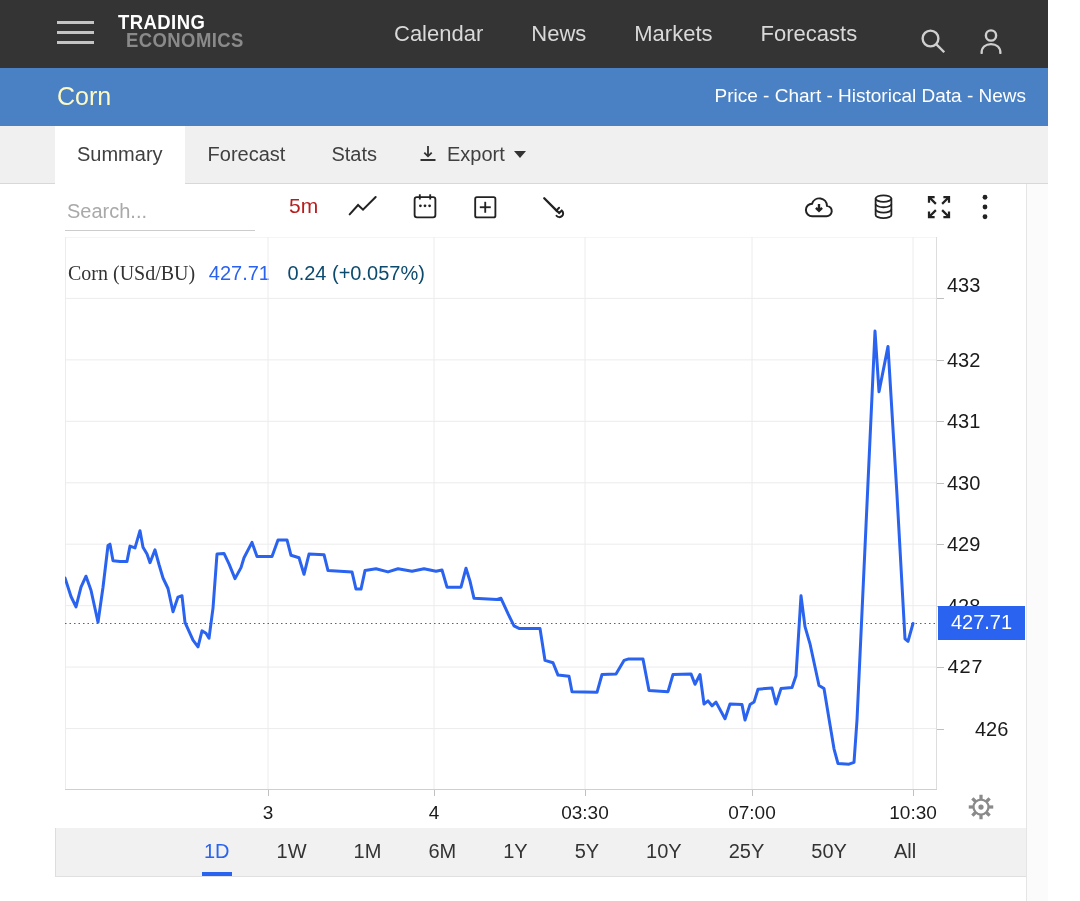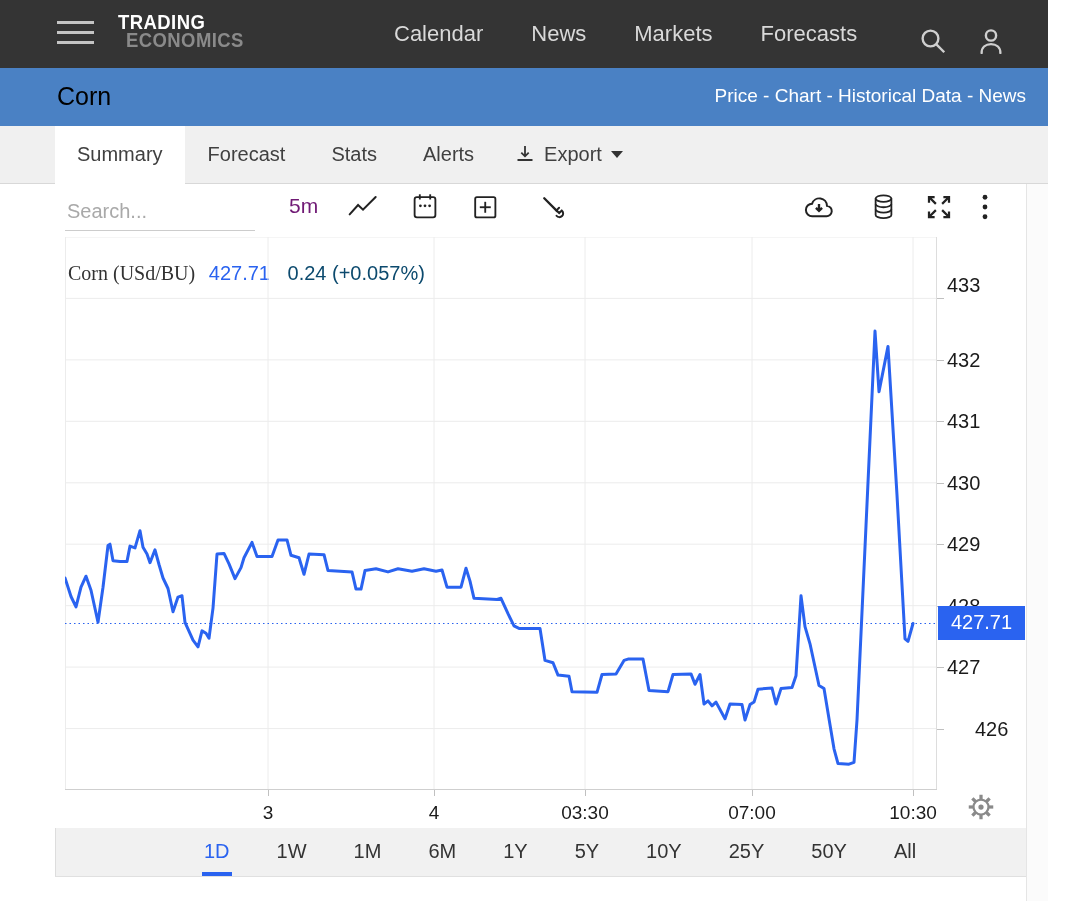--- a/index.html
+++ b/index.html
@@ -14,40 +14,40 @@
   #logo .l1 { color:#fff; }
   #logo .l2 { color:#8a8a8a; margin-left:9px; margin-top:-2px; }
   #mainmenu { position:absolute; left:394px; top:0; height:68px; display:flex; gap:48px; align-items:center; }
   #mainmenu a { color:#d9d9d9; font-size:22px; text-decoration:none; cursor:pointer; }
   .nav-ic { position:absolute; top:26px; cursor:pointer; }
   #nav-search { left:918px; }
   #nav-user { left:976px; }
 
   
   #titlebar { position:absolute; left:0; top:68px; width:1080px; height:58px; background:#4a81c4; }
-  #page-title { position:absolute; left:57px; top:0; line-height:56px; color:#000000; font-size:25px; }
+  #page-title { position:absolute; left:57px; top:0; line-height:56px; color:#fef9c3; font-size:25px; }
   #breadcrumb { position:absolute; right:54px; top:0; line-height:56px; color:#fff; font-size:19px; cursor:pointer; }
 
   
   #tabbar { position:absolute; left:0; top:126px; width:1080px; height:58px; background:#f0f0f0; border-bottom:1px solid #d8d8d8; display:flex; padding-left:55px; }
   .tab { font-size:20px; color:#404040; line-height:57px; padding:0 23px; cursor:pointer; white-space:nowrap; }
   .tab.active { background:#fff; padding:0 22px; height:58px; }
   #export-tab { display:flex; align-items:center; gap:7px; padding:0 16px; cursor:pointer; }
   #export-tab svg { display:block; }
   .caret-down { width:0; height:0; border-left:6px solid transparent; border-right:6px solid transparent; border-top:7px solid #333; margin-left:2px; }
 
   
   #content { position:absolute; left:0; top:184px; width:1080px; height:717px; background:#fff; }
   #gutter { position:absolute; left:1026px; top:0; width:54px; height:717px; background:#fbfbfb; border-left:1px solid #e5e5e5; }
 
   
   #search-box { position:absolute; left:65px; top:12px; width:190px; }
   #search-box input { width:190px; border:none; border-bottom:1px solid #ccc; outline:none; font-size:20px; color:#555; padding:4px 2px 7px 2px; font-family:"Liberation Sans", sans-serif; background:transparent; }
   #search-box input::placeholder { color:#a9a9a9; }
-  #interval { position:absolute; left:289px; top:10px; font-size:21px; color:#701a75; cursor:pointer; }
+  #interval { position:absolute; left:289px; top:10px; font-size:21px; color:#b91c1c; cursor:pointer; }
   .tool-ic { position:absolute; top:8px; cursor:pointer; }
   #ic-linetype { left:347px; } #ic-calendar { left:411px; } #ic-compare { left:471px; } #ic-tools { left:539px; }
   #ic-clouddl { left:803px; } #ic-db { left:870px; } #ic-full { left:924px; } #ic-kebab { left:981px; top:10px; }
 
   
   #chart-title { position:absolute; left:68px; top:78px; font-size:20px; white-space:nowrap; }
   #chart-title .nm { color:#333;font-family:Liberation Serif, serif; }
   #chart-title .pr { margin-left:8px; }
   #chart-title .ch { margin-left:12px; }
   #plot { position:absolute; left:65px; top:53px; width:872px; height:553px; }
@@ -100,21 +100,20 @@
 
   <div id="titlebar">
     <div id="page-title">Corn</div>
     <div id="breadcrumb">Price - Chart - Historical Data - News</div>
   </div>
 
   <div id="tabbar">
     <div class="tab active">Summary</div>
     <div class="tab">Forecast</div>
     <div class="tab">Stats</div>
-    <div class="tab">Alerts</div>
     <div class="tab" id="export-tab">
       <svg width="24" height="24" viewBox="0 0 24 24" fill="none" stroke="#333" stroke-width="1.8">
         <path d="M12 3 v10 M8.3 9.6 L12 13.3 L15.7 9.6 M4.5 17 h15"></path>
       </svg>
       <span>Export</span>
       <span class="caret-down"></span>
     </div>
   </div>
 
   <section id="content">
@@ -208,21 +207,21 @@
         <line x1="687.0" x2="687.0" y1="0" y2="553" stroke="#ececec"></line>
         <line x1="848.0" x2="848.0" y1="0" y2="553" stroke="#ececec"></line>
         <line x1="871.5" x2="871.5" y1="0" y2="553" stroke="#ddd"></line>
         <line x1="0" x2="872" y1="552.5" y2="552.5" stroke="#cfcfcf"></line>
         <line x1="0" x2="872" y1="386.5" y2="386.5" stroke="#2a63f0" stroke-width="1.2" stroke-dasharray="1.5,3"></line>
         <polyline fill="none" stroke="#2a63f0" stroke-width="3" stroke-linejoin="round" stroke-linecap="round" points="0,341.0 6,359.5 11,369.9 16,350.2 21,339.2 26,353.3 33,385.3 38,350.2 43,308.5 45,307.2 48,323.8 55,324.4 62,324.4 65,309.1 70,310.9 75,293.7 78,310.3 82,317.1 85,325.7 90,312.8 94,327.5 98,341.0 103,351.5 108,374.8 113,360.1 117,358.8 120,385.3 128,403.1 133,409.8 137,393.9 141,396.3 144,401.2 148,371.1 152,317.1 159,316.4 164,326.9 170,341.6 176,330.6 179,320.7 187,305.4 192,319.5 207,319.5 213,302.9 222,302.9 226,318.3 234,320.7 239,337.3 244,317.1 259,317.7 263,333.6 287,334.9 291,352.1 296,352.1 300,333.6 311,331.8 323,334.9 333,331.8 347,334.3 359,331.8 371,334.3 377,333.0 382,350.2 396,350.2 401,331.2 405,344.1 409,361.3 432,362.5 436,361.3 443,376.7 449,388.9 454,391.4 475,391.4 480,423.4 488,425.8 493,438.1 504,439.3 507,454.7 532,455.3 537,437.5 551,436.9 559,423.4 563,422.1 578,422.1 584,453.5 603,454.7 608,437.5 626,436.9 630,447.3 635,437.5 639,467.0 643,463.9 647,468.8 651,465.1 660,481.7 665,467.0 677,467.6 680,483.0 685,467.6 689,465.1 693,452.2 707,451.0 711,467.0 716,451.6 727,450.4 731,438.7 736,358.8 740,389.6 745,406.8 754,448.5 759,451.6 764,481.7 769,511.8 773,526.6 784,527.2 789,525.4 792,483.0 801,288.8 810,94.0 814,154.8 823,109.4 832,258.1 840,401.8 843,404.3 848,386.5"></polyline>
       </svg>
     <div id="axis-layer">
         <div class="ylabel" style="top: 544.556px; margin-left: 28px;">426</div>
         <div class="ytick" style="top: 544.556px;"></div>
-        <div class="ylabel" style="top: 483.111px;">427</div>
+        <div class="ylabel" style="top: 483.111px; font-family: Liberation Mono, monospace;">427</div>
         <div class="ytick" style="top: 483.111px;"></div>
         <div class="ylabel" style="top: 421.667px;">428</div>
         <div class="ytick" style="top: 421.667px;"></div>
         <div class="ylabel" style="top: 360.222px;">429</div>
         <div class="ytick" style="top: 360.222px;"></div>
         <div class="ylabel" style="top: 298.778px;">430</div>
         <div class="ytick" style="top: 298.778px;"></div>
         <div class="ylabel" style="top: 237.333px;">431</div>
         <div class="ytick" style="top: 237.333px;"></div>
         <div class="ylabel" style="top: 175.889px;">432</div>

